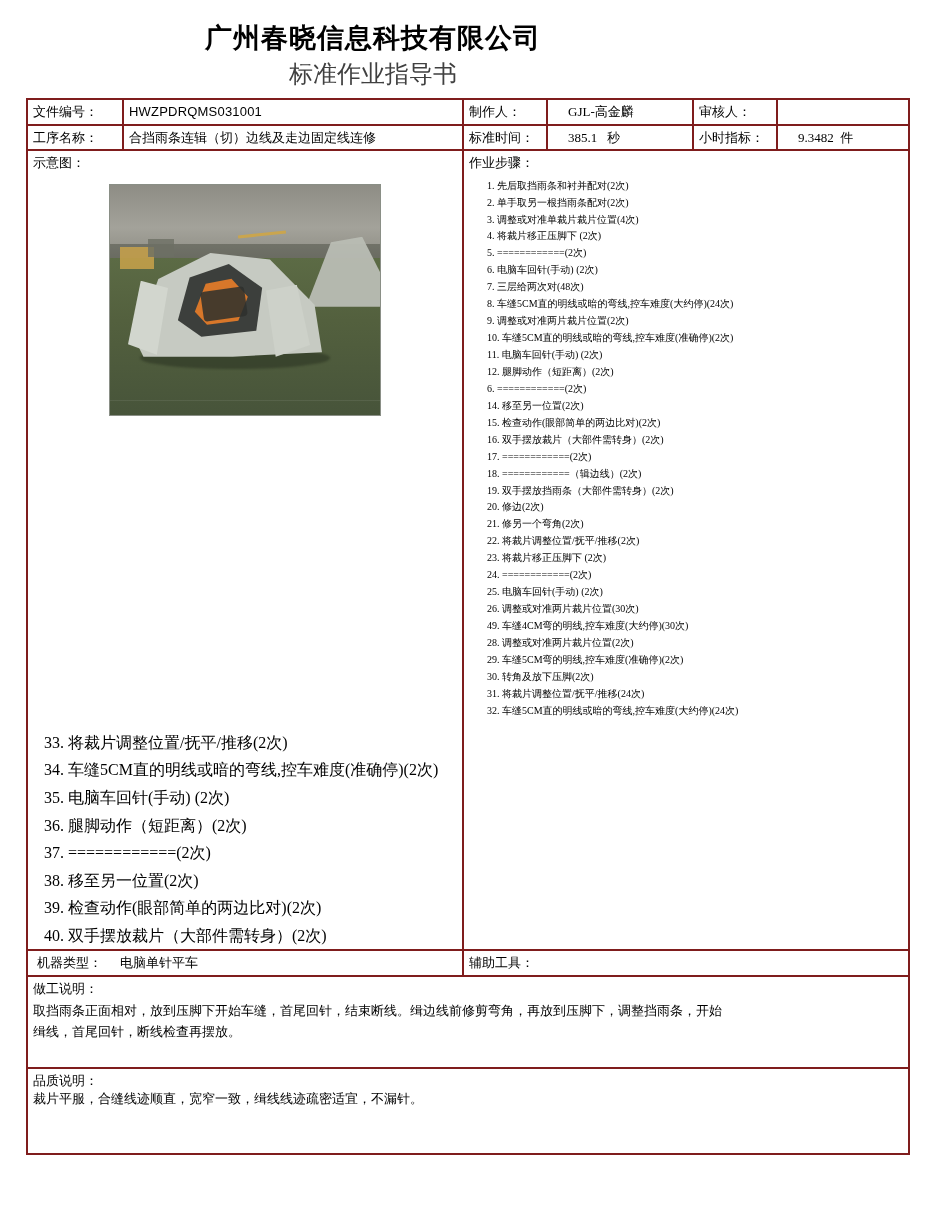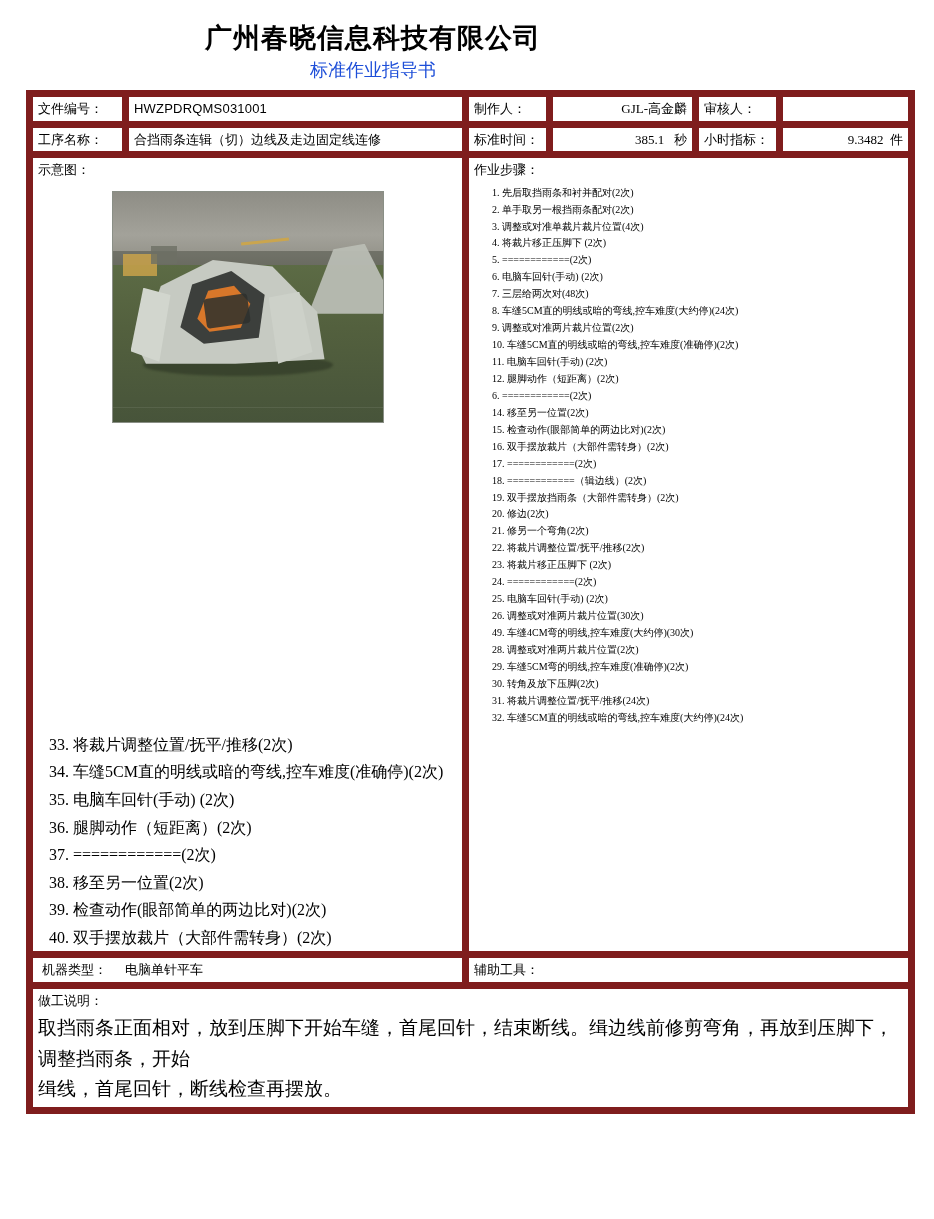--- a/index.html
+++ b/index.html
@@ -21,46 +21,46 @@
   .doc-title {
     text-align: center;
     font-size: 27px;
     font-weight: bold;
     letter-spacing: 1px;
     margin: 6px 0 2px 0;
     font-family: "Liberation Serif", "DejaVu Serif", serif;
   }
   .doc-subtitle {
     text-align: center;
-    font-size: 18px;
+    font-size: 24px;
     margin: 0 0 8px 0;
-    color: #1d4ed8;
+    color: #404040;
     font-family: "Liberation Serif", "DejaVu Serif", serif;
   }
   table.sheet {
     width: 882px;
     border-collapse: collapse;
     table-layout: fixed;
     border: 1px solid #000;
   }
   table.sheet td {
-    border: 7px solid #7f1d1d;
+    border: 2px solid #7f1d1d;
     vertical-align: top;
     font-size: 13px;
     padding: 3px 5px;
     line-height: 1.35;
   }
   .lbl {
     white-space: nowrap;
     font-size: 13px;
   }
   .val {
     font-size: 13px;
   }
-  .val.center { text-align: right; padding-left: 20px; }
+  .val.center { text-align: left; padding-left: 20px; }
   .mono {
     font-family: Liberation Sans, sans-serif;
     letter-spacing: 0.2px;
   }
 
   
   .diagram-cell {
     height: 800px;
     position: relative;
     padding: 4px 6px 6px 6px;
@@ -175,21 +175,21 @@
   .steps-list .step {
     padding-left: 18px;
     white-space: nowrap;
   }
   .note-cell {
     height: 92px;
     margin-top: 25px;
   }
   .note-cell .note-title { font-size: 13px; margin-bottom: 4px; }
   .note-body {
-    font-size: 19px;
+    font-size: 13px;
     line-height: 1.6;
   }
   .quality-cell {
     height: 86px;
   }
   .aux-cell { padding: 4px 6px; }
   .mach-label { padding-left: 4px; }
   .inline-pair { display: flex; align-items: baseline; }
   .inline-pair .k { white-space: nowrap; }
   .inline-pair .v { padding-left: 18px; }
@@ -324,15 +324,21 @@
       </tr>
 
       <tr>
         <td colspan="6" class="note-cell">
           <div class="note-title">做工说明：</div>
           <div class="note-body">取挡雨条正面相对，放到压脚下开始车缝，首尾回针，结束断线。缉边线前修剪弯角，再放到压脚下，调整挡雨条，开始</div>
           <div class="note-body">缉线，首尾回针，断线检查再摆放。</div>
         </td>
       </tr>
 
+      <tr>
+        <td colspan="6" class="quality-cell">
+          <div class="note-title">品质说明：</div>
+          <div class="note-body">裁片平服，合缝线迹顺直，宽窄一致，缉线线迹疏密适宜，不漏针。</div>
+        </td>
+      </tr>
     </tbody>
   </table>
 </div>
 
 </body></html>

